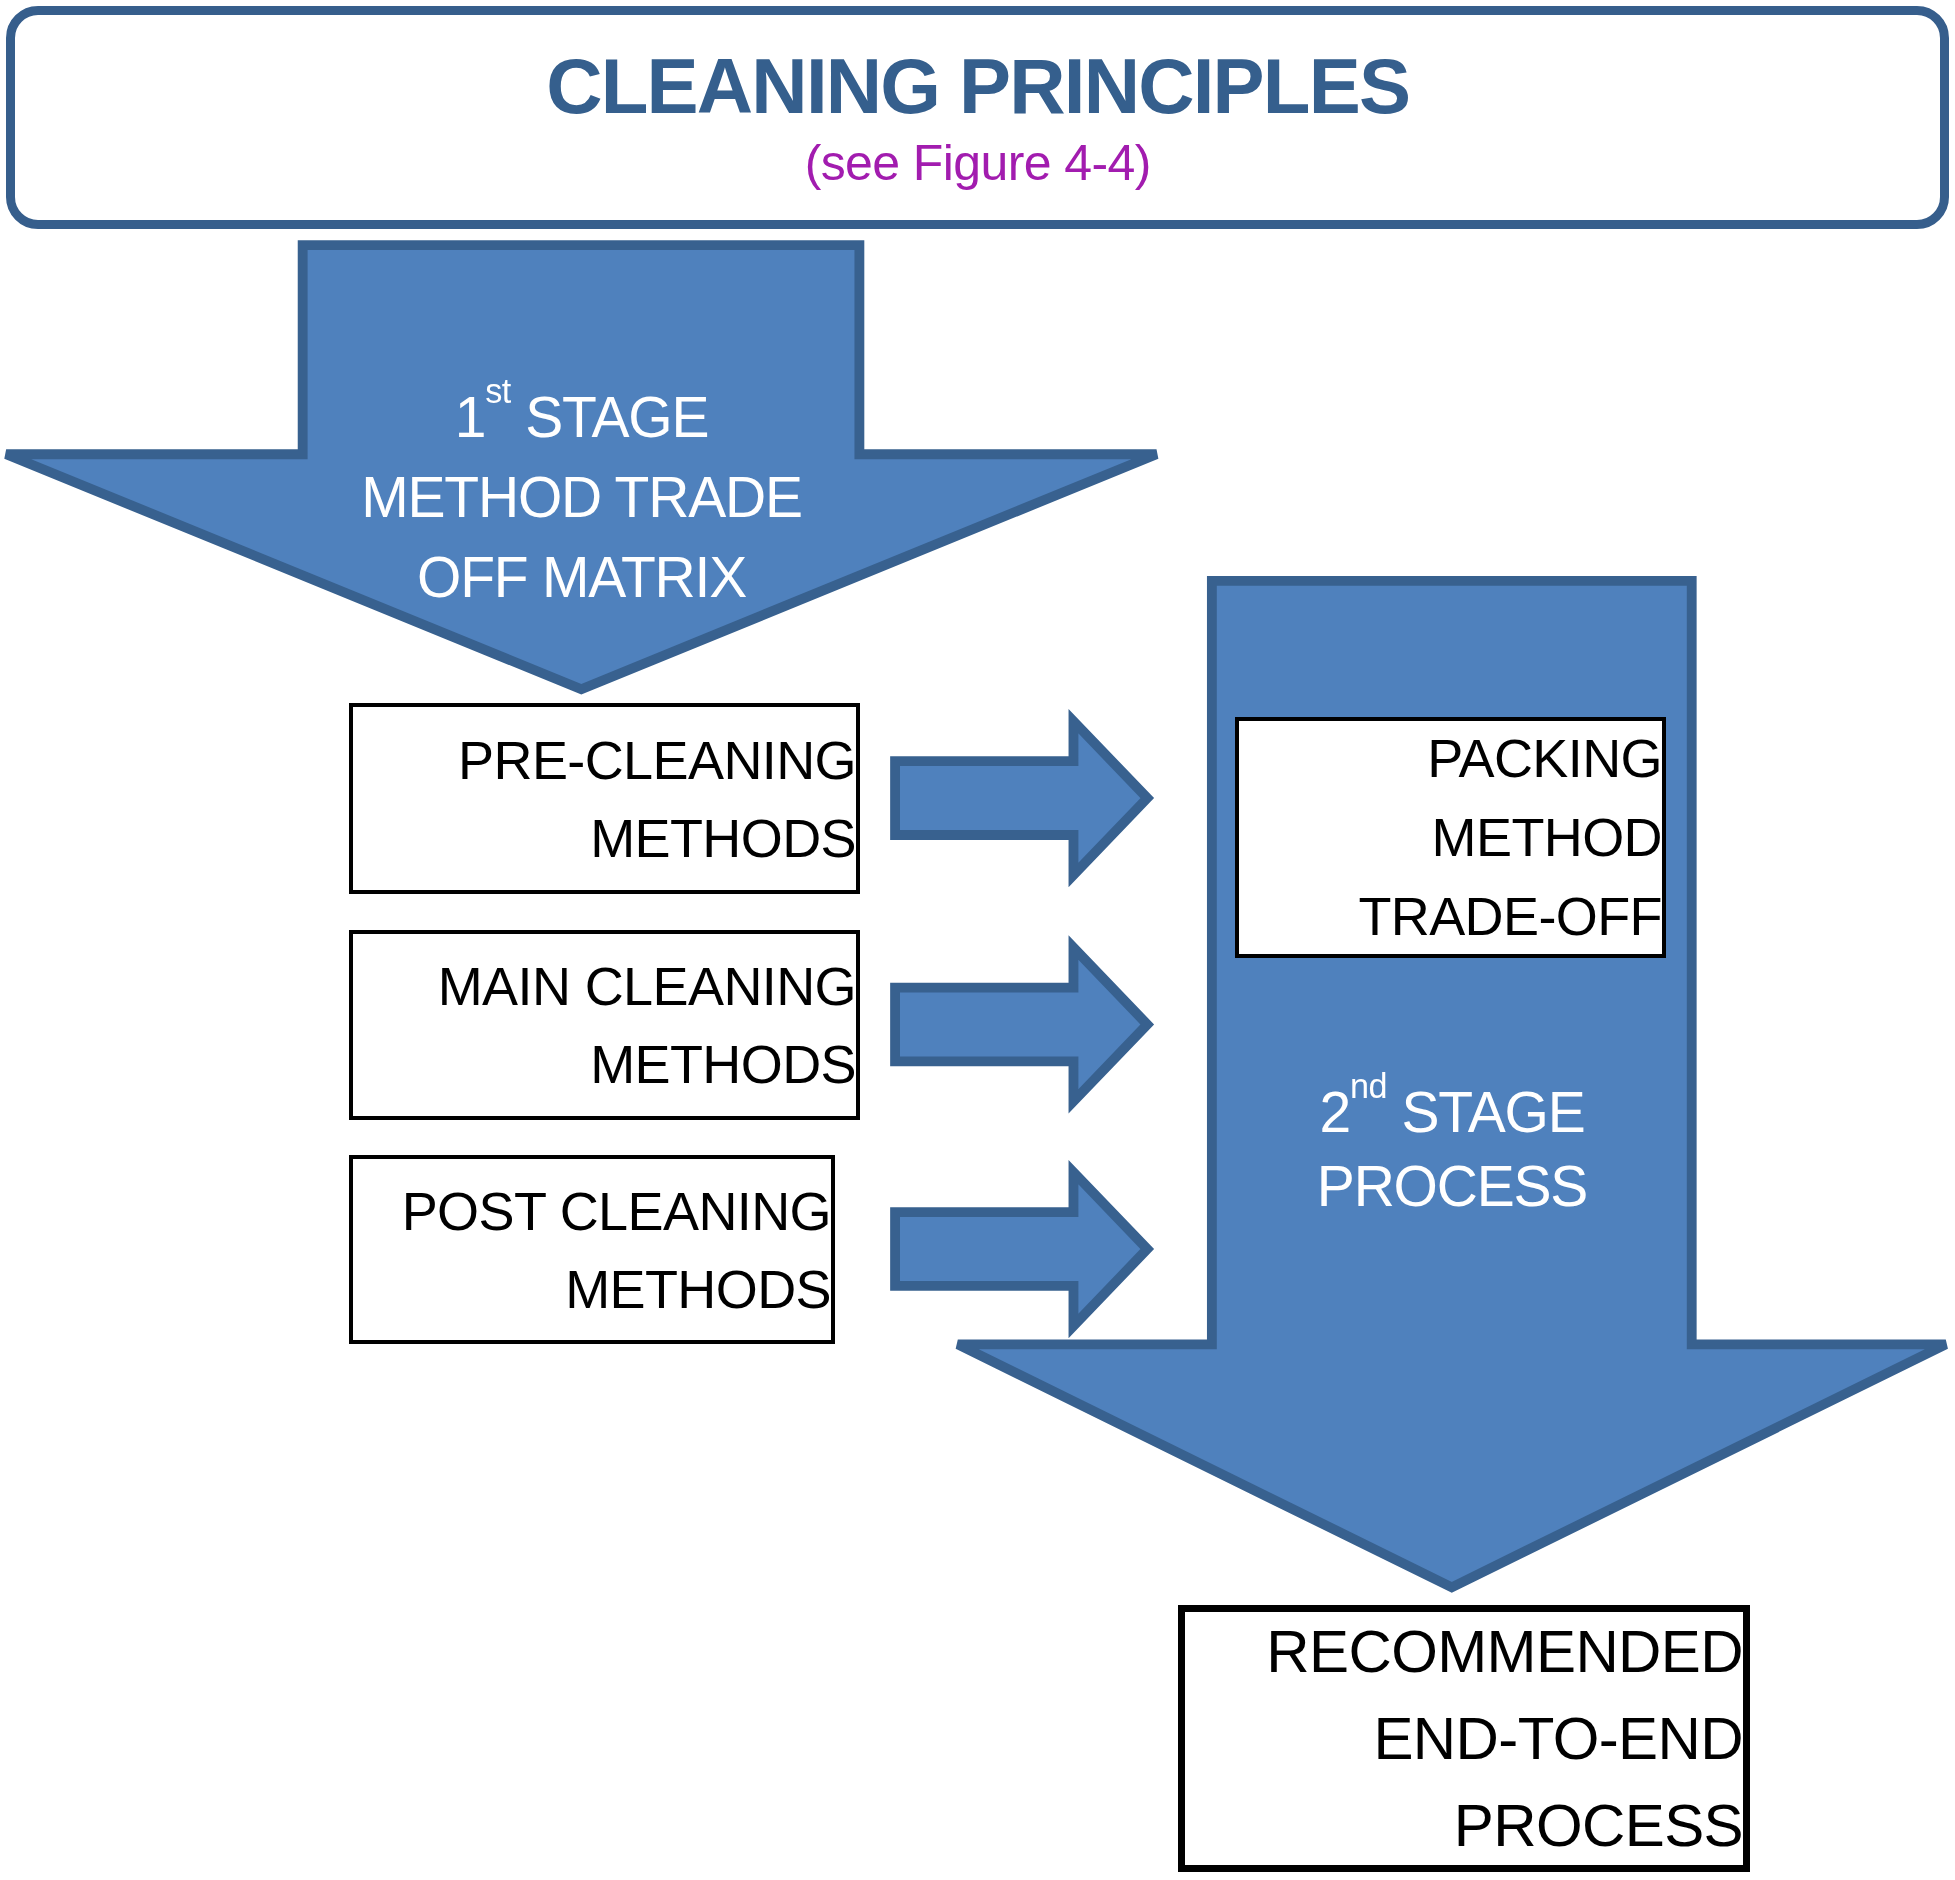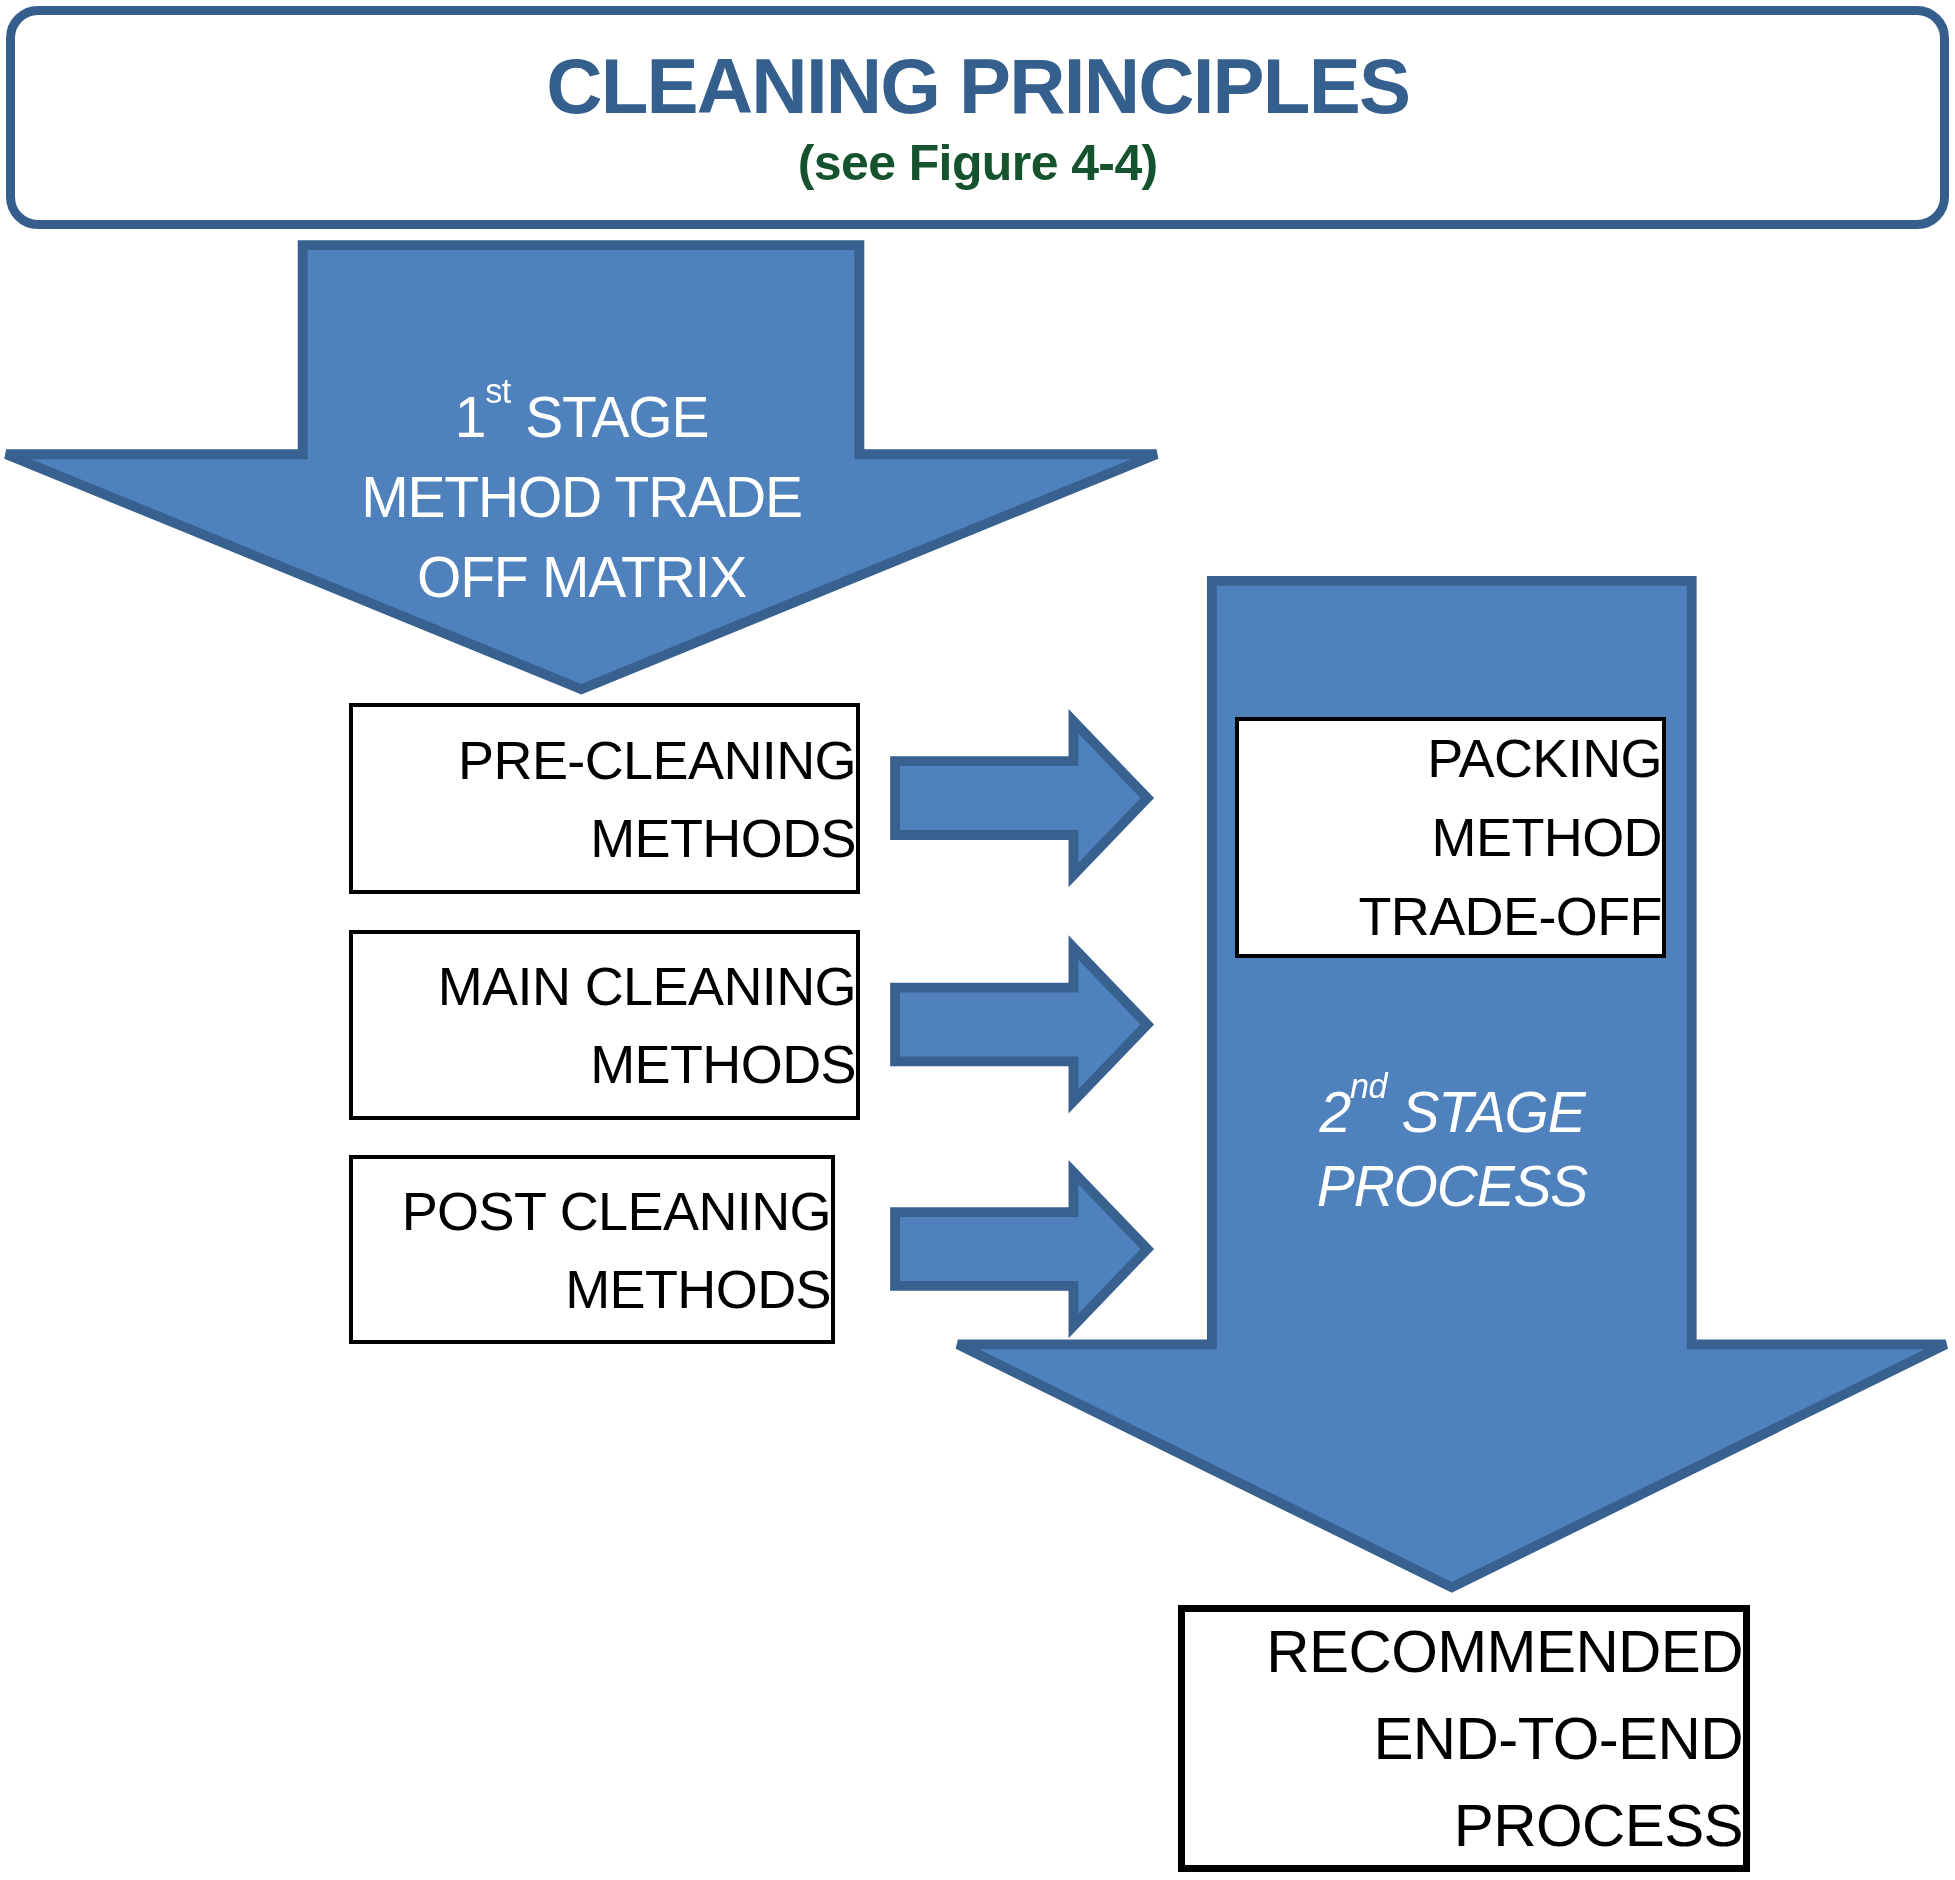--- a/index.html
+++ b/index.html
@@ -33,23 +33,23 @@
   }
   .title-heading {
     color: #355F8D;
     font-size: 78px;
     font-weight: bold;
     letter-spacing: -1.8px;
     line-height: 1.05;
     white-space: nowrap;
   }
   .title-subtitle {
-    color: #14532d;
+    color: #a21caf;
     font-size: 50px;
-    font-weight: bold;
+    font-weight: normal;
     letter-spacing: -0.6px;
     line-height: 1.05;
     white-space: nowrap;
   }
   
   .wbox {
     position: absolute;
     box-sizing: border-box;
     background: #ffffff;
     border: 4.9px solid #000000;
@@ -88,21 +88,21 @@
     text-align: center;
   }
   .arrow-label .al-line {
     font-size: 57px;
     line-height: 80px;
     letter-spacing: -1.2px;
     white-space: nowrap;
   }
   #stage1-label { left: 154px; top: 365px; width: 855px; }
   #stage2-label { left: 1212px; top: 1063px; width: 480px; }
-  #stage2-label .al-line { line-height: 74px; font-style: italic; }
+  #stage2-label .al-line { line-height: 74px; }
   sup.ssup {
     font-size: 0.60em;
     position: relative;
     top: -0.42em;
     letter-spacing: -0.6px;
   }
 </style>
 </head>
 <body>
 

